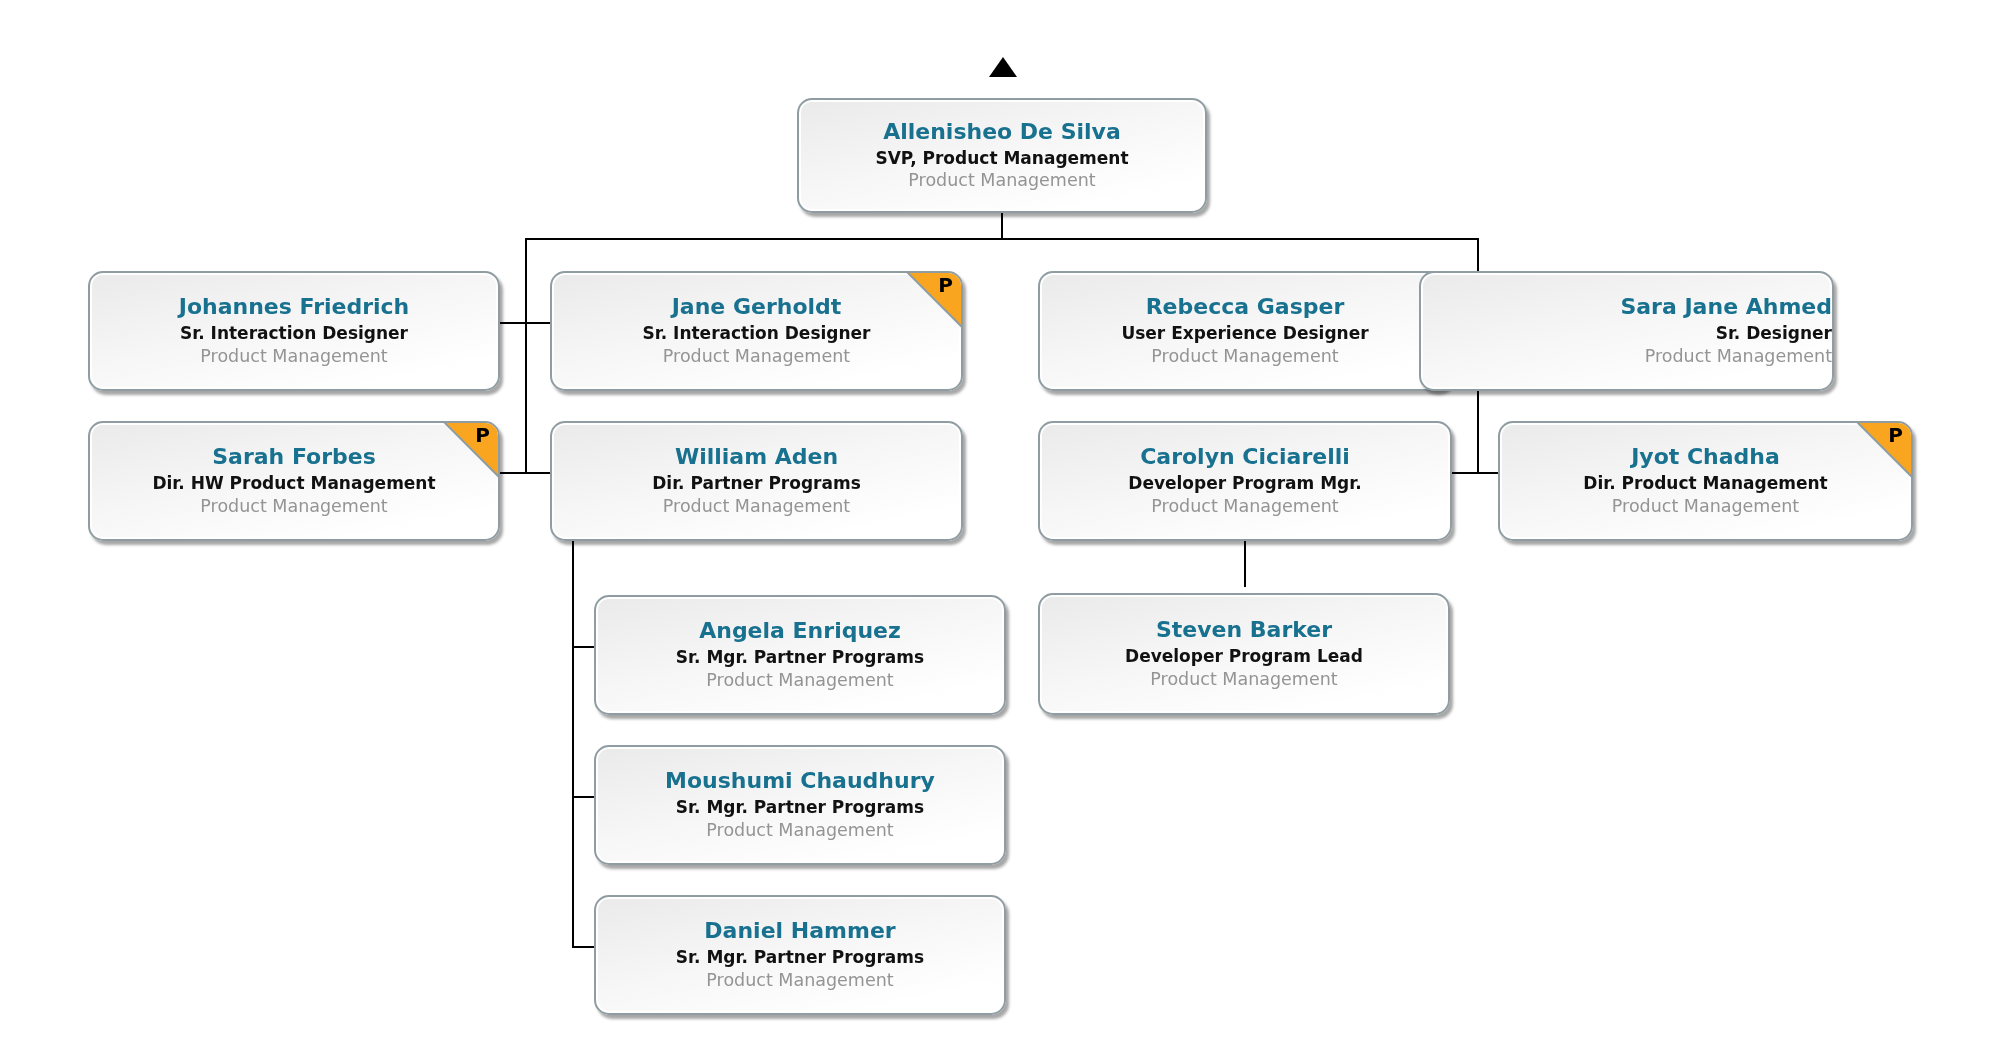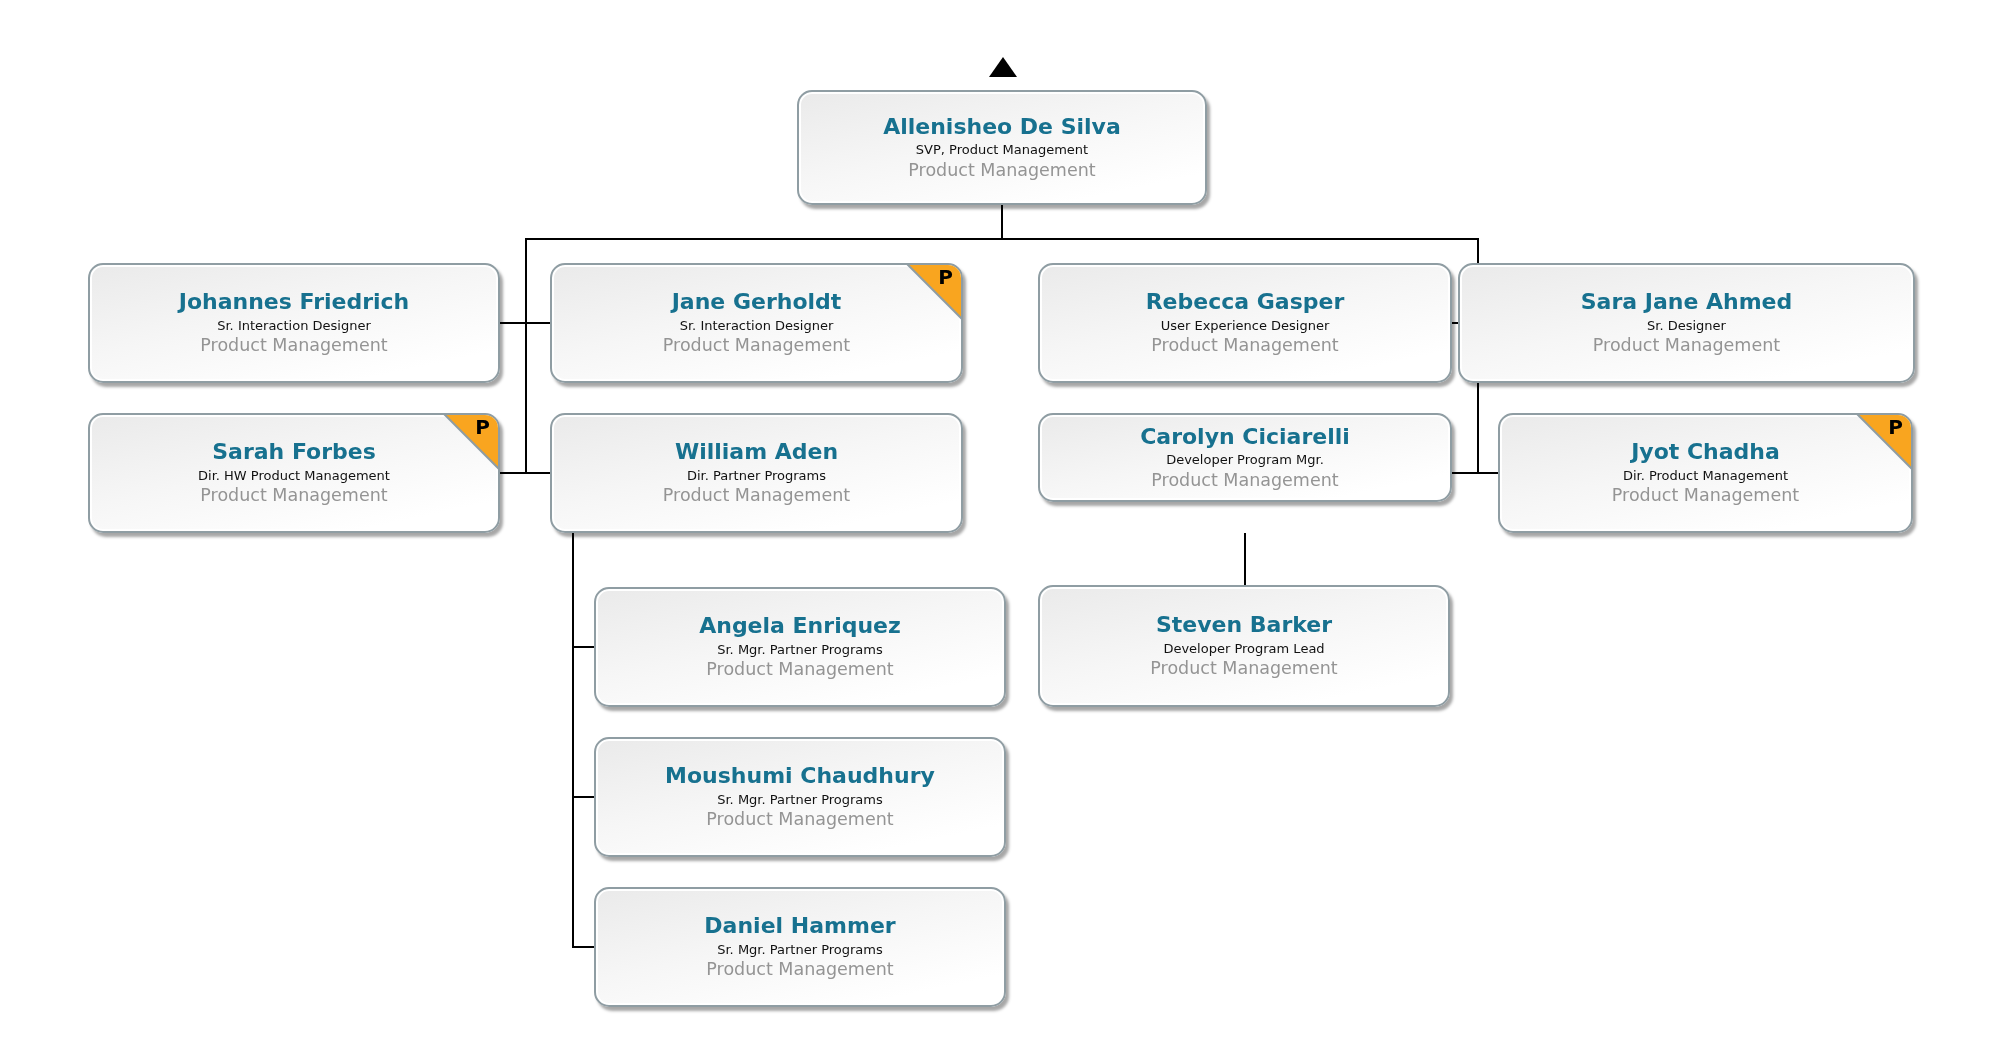--- a/index.html
+++ b/index.html
@@ -29,31 +29,33 @@
     border-radius: 15px;
     background: linear-gradient(168deg, #eaeaea 0%, #f6f6f6 45%, #ffffff 85%);
     box-shadow: 3px 4px 3px rgba(0,0,0,0.35), inset 0 0 0 2px #ffffff;
     display: flex;
     flex-direction: column;
     justify-content: center;
     align-items: center;
     text-align: center;
     overflow: hidden;
     cursor: pointer;
+    margin-top: 8px;
   }
   .card .name {
     font-weight: bold;
     font-size: 22px;
     line-height: 1.3;
     color: var(--name-color);
   }
   .card .title {
-    font-size: 13px;
+    font-size: 17px;
     line-height: 1.35;
     color: var(--title-color);
+    font-weight: bold;
   }
   .card .dept {
     font-size: 17.5px;
     line-height: 1.35;
     color: var(--dept-color);
   }
   .badge {
     position: absolute;
     top: -2px;
     right: -2px;
@@ -127,21 +129,21 @@
     <div class="title">Sr. Interaction Designer</div>
     <div class="dept">Product Management</div>
   </div>
 
   <div class="card" style="left:1038px; top:263px; width:414px; height:120px;">
     <div class="name">Rebecca Gasper</div>
     <div class="title">User Experience Designer</div>
     <div class="dept">Product Management</div>
   </div>
 
-  <div class="card" style="left:1458px; top:263px; width:457px; height:120px;">
+  <div class="card" style="left:1419px; top:263px; width:415px; height:120px;align-items:flex-end;">
     <div class="name">Sara Jane Ahmed</div>
     <div class="title">Sr. Designer</div>
     <div class="dept">Product Management</div>
   </div>
 
   <div class="card" style="left:88px; top:413px; width:412px; height:120px;">
     <div class="badge">
       <svg viewBox="0 0 58 58">
         <path d="M1,0 L58,0 L58,57 Z" fill="#F9A51F" stroke="#8f9da3" stroke-width="2"></path>
       </svg>
@@ -151,21 +153,21 @@
     <div class="title">Dir. HW Product Management</div>
     <div class="dept">Product Management</div>
   </div>
 
   <div class="card" style="left:550px; top:413px; width:413px; height:120px;">
     <div class="name">William Aden</div>
     <div class="title">Dir. Partner Programs</div>
     <div class="dept">Product Management</div>
   </div>
 
-  <div class="card" style="left:1038px; top:413px; width:414px; height:89px;justify-content:center;">
+  <div class="card" style="left:1038px; top:413px; width:414px; height:120px;justify-content:center;">
     <div class="name">Carolyn Ciciarelli</div>
     <div class="title">Developer Program Mgr.</div>
     <div class="dept">Product Management</div>
   </div>
 
   <div class="card" style="left:1498px; top:413px; width:415px; height:120px;">
     <div class="badge">
       <svg viewBox="0 0 58 58">
         <path d="M1,0 L58,0 L58,57 Z" fill="#F9A51F" stroke="#8f9da3" stroke-width="2"></path>
       </svg>

